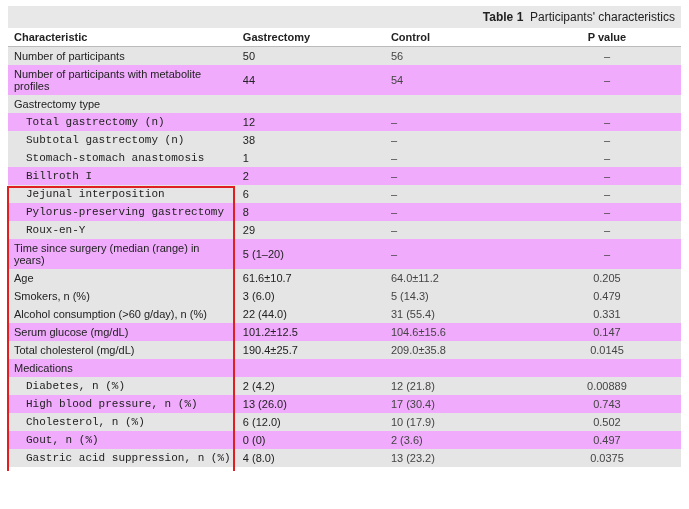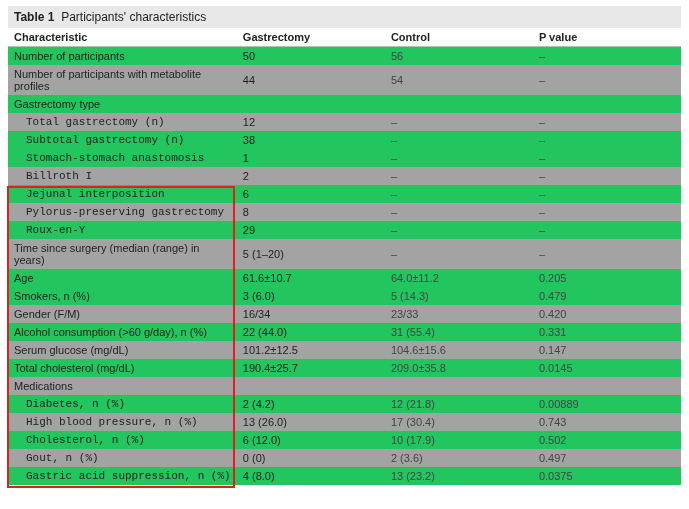--- a/index.html
+++ b/index.html
@@ -1,28 +1,28 @@
 <!DOCTYPE html>
 <html><head>
 <meta charset="utf-8">
 <style>
   * { margin: 0; padding: 0; box-sizing: border-box; }
   body { font-family: Arial, Helvetica, sans-serif; font-size: 11px; background: #fff; width: 689px; color: #222; position: relative; }
   .wrap { padding: 6px 8px 4px 8px; }
-  .title-row { background: #e8e8e8; padding: 4px 6px; font-size: 12px; }
+  .title-row { background: #e8e8e8; padding: 4px 6px; font-size: 12px; text-align: right; }
   .title-row b { font-weight: bold; }
   table { width: 100%; border-collapse: collapse; }
   th, td { text-align: left; padding: 3px 6px; font-weight: normal; vertical-align: middle; }
   thead th { font-weight: bold; border-bottom: 1px solid #bbb; background: #fff; }
-  tbody tr.odd { background: #22c55e; }
-  tbody tr.even { background: #a3a3a3; }
+  tbody tr.odd { background: #e5e5e5; }
+  tbody tr.even { background: #f0abfc; }
   .col0 { width: 34%; }
   .col1 { width: 22%; }
   .col2 { width: 22%; }
-  .col3 { width: 22%; }
+  .col3 { width: 22%; text-align: center; }
   .indent1 { padding-left: 18px; font-family: Liberation Mono, monospace; }
   .dash { color: #444; margin-left: 24px; }
   .redbox { position: absolute; left: 7px; top: 186px; width: 228px; height: 302px; border: 2px solid #e02020; pointer-events: none; }
 </style>
 </head>
 <body>
 
 <div class="wrap">
   <div class="title-row">
     <b>Table 1</b>&nbsp;&nbsp;<span>Participants' characteristics</span>
@@ -108,26 +108,20 @@
           <td class="col1">61.6±10.7</td>
           <td class="col2 dash">64.0±11.2</td>
           <td class="col3 dash">0.205</td>
         </tr>
         <tr class="odd">
           <td class="col0">Smokers, n (%)</td>
           <td class="col1">3 (6.0)</td>
           <td class="col2 dash">5 (14.3)</td>
           <td class="col3 dash">0.479</td>
         </tr>
-        <tr class="even">
-          <td class="col0">Gender (F/M)</td>
-          <td class="col1">16/34</td>
-          <td class="col2 dash">23/33</td>
-          <td class="col3 dash">0.420</td>
-        </tr>
         <tr class="odd">
           <td class="col0">Alcohol consumption (&gt;60 g/day), n (%)</td>
           <td class="col1">22 (44.0)</td>
           <td class="col2 dash">31 (55.4)</td>
           <td class="col3 dash">0.331</td>
         </tr>
         <tr class="even">
           <td class="col0">Serum glucose (mg/dL)</td>
           <td class="col1">101.2±12.5</td>
           <td class="col2 dash">104.6±15.6</td>

